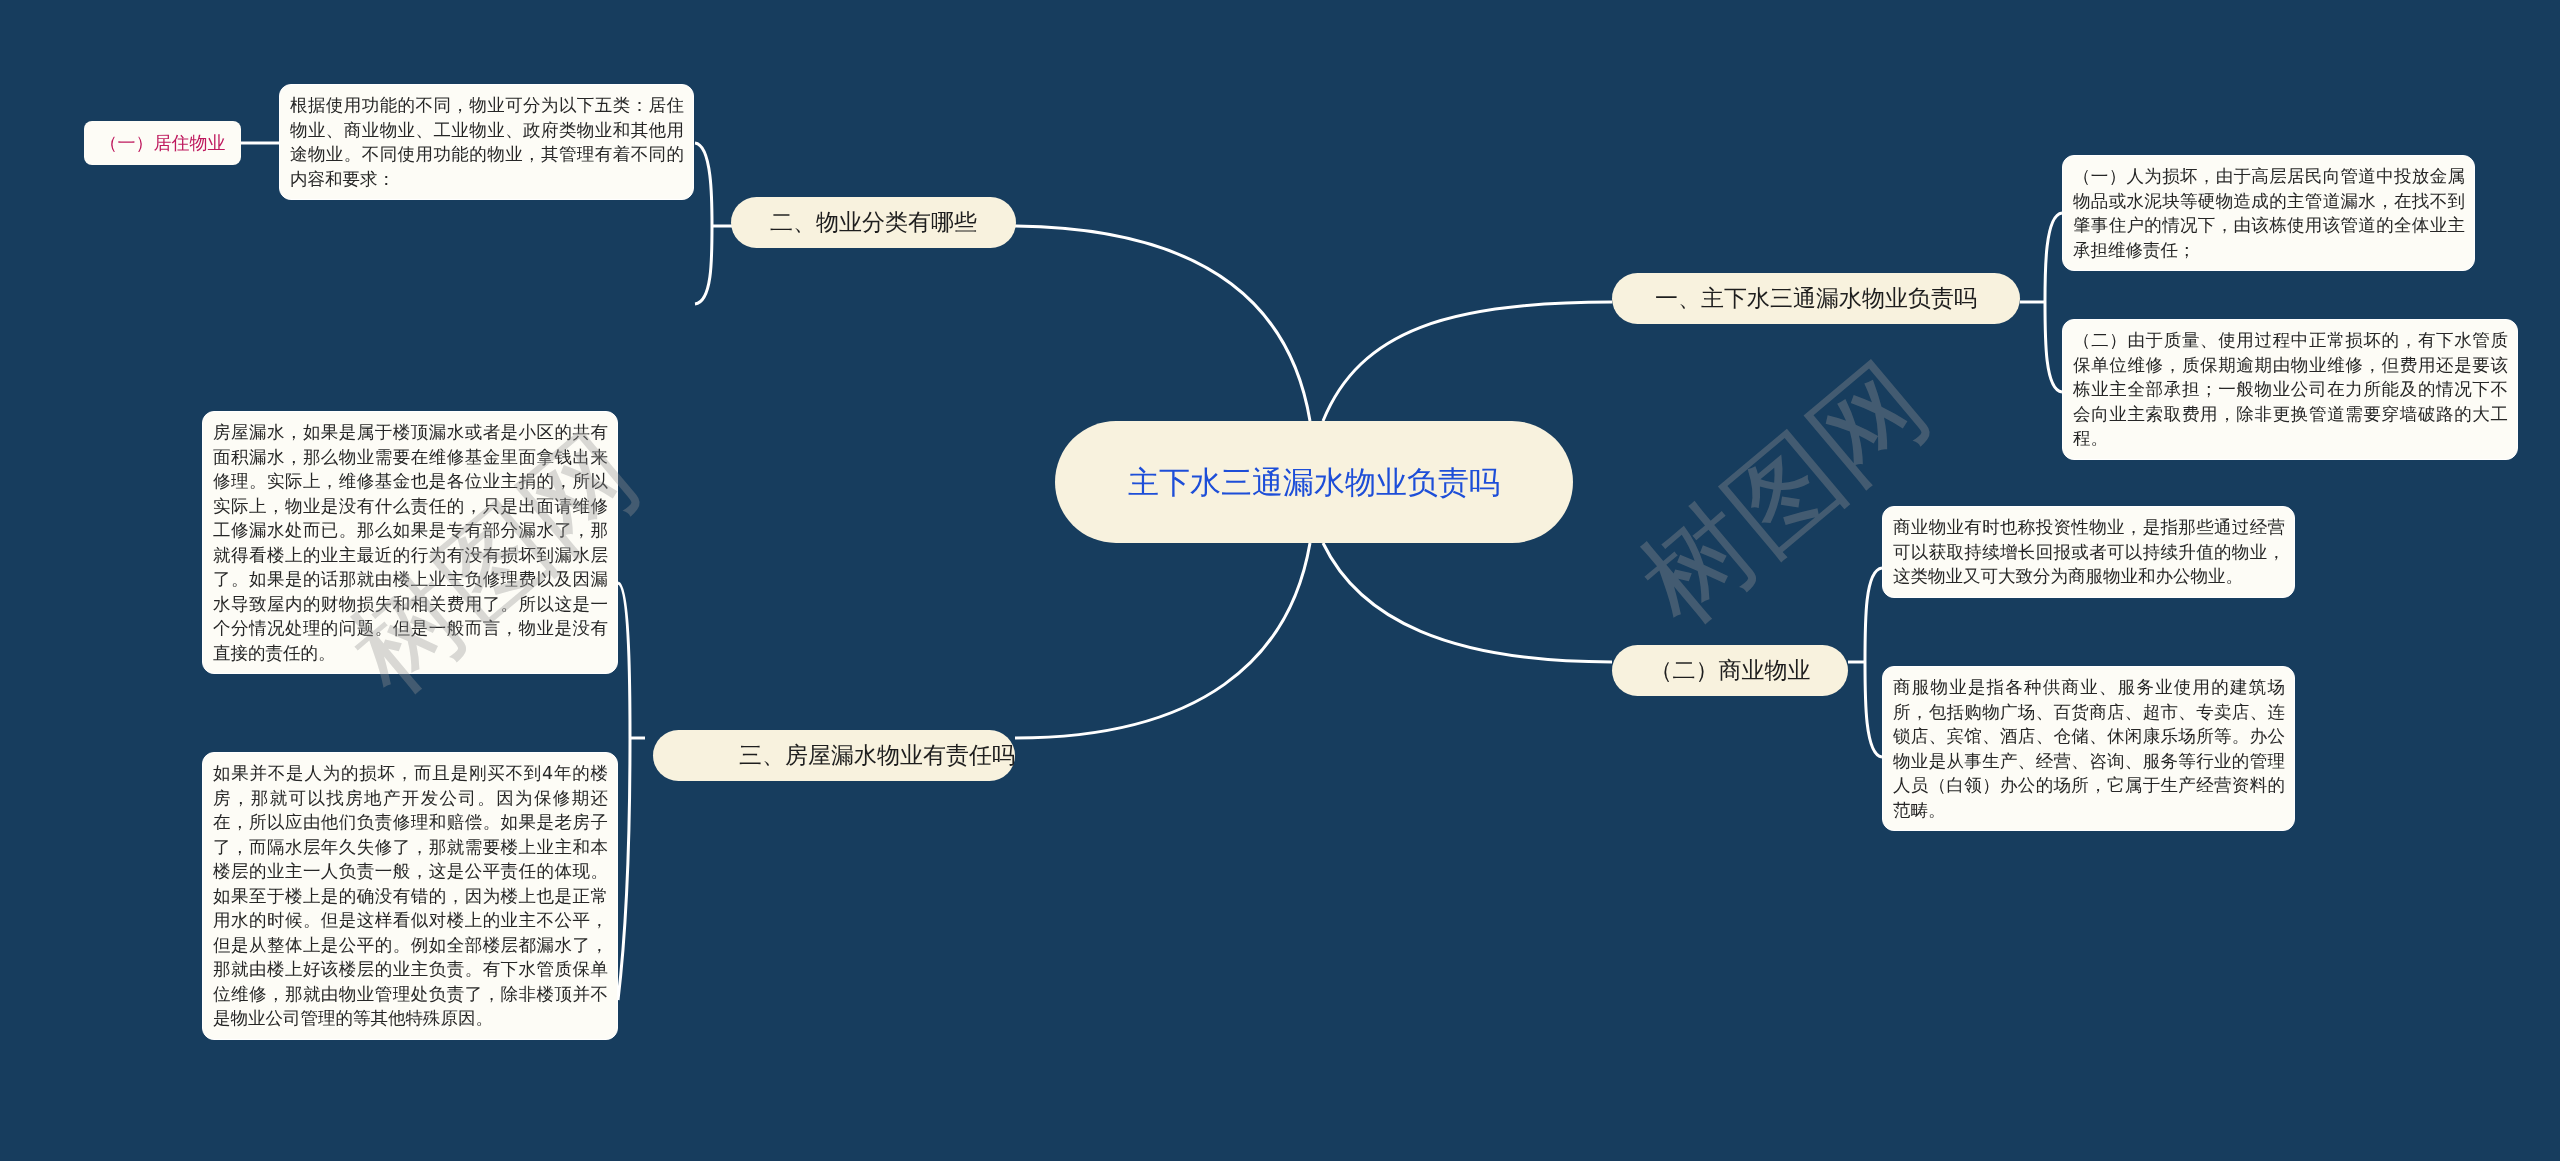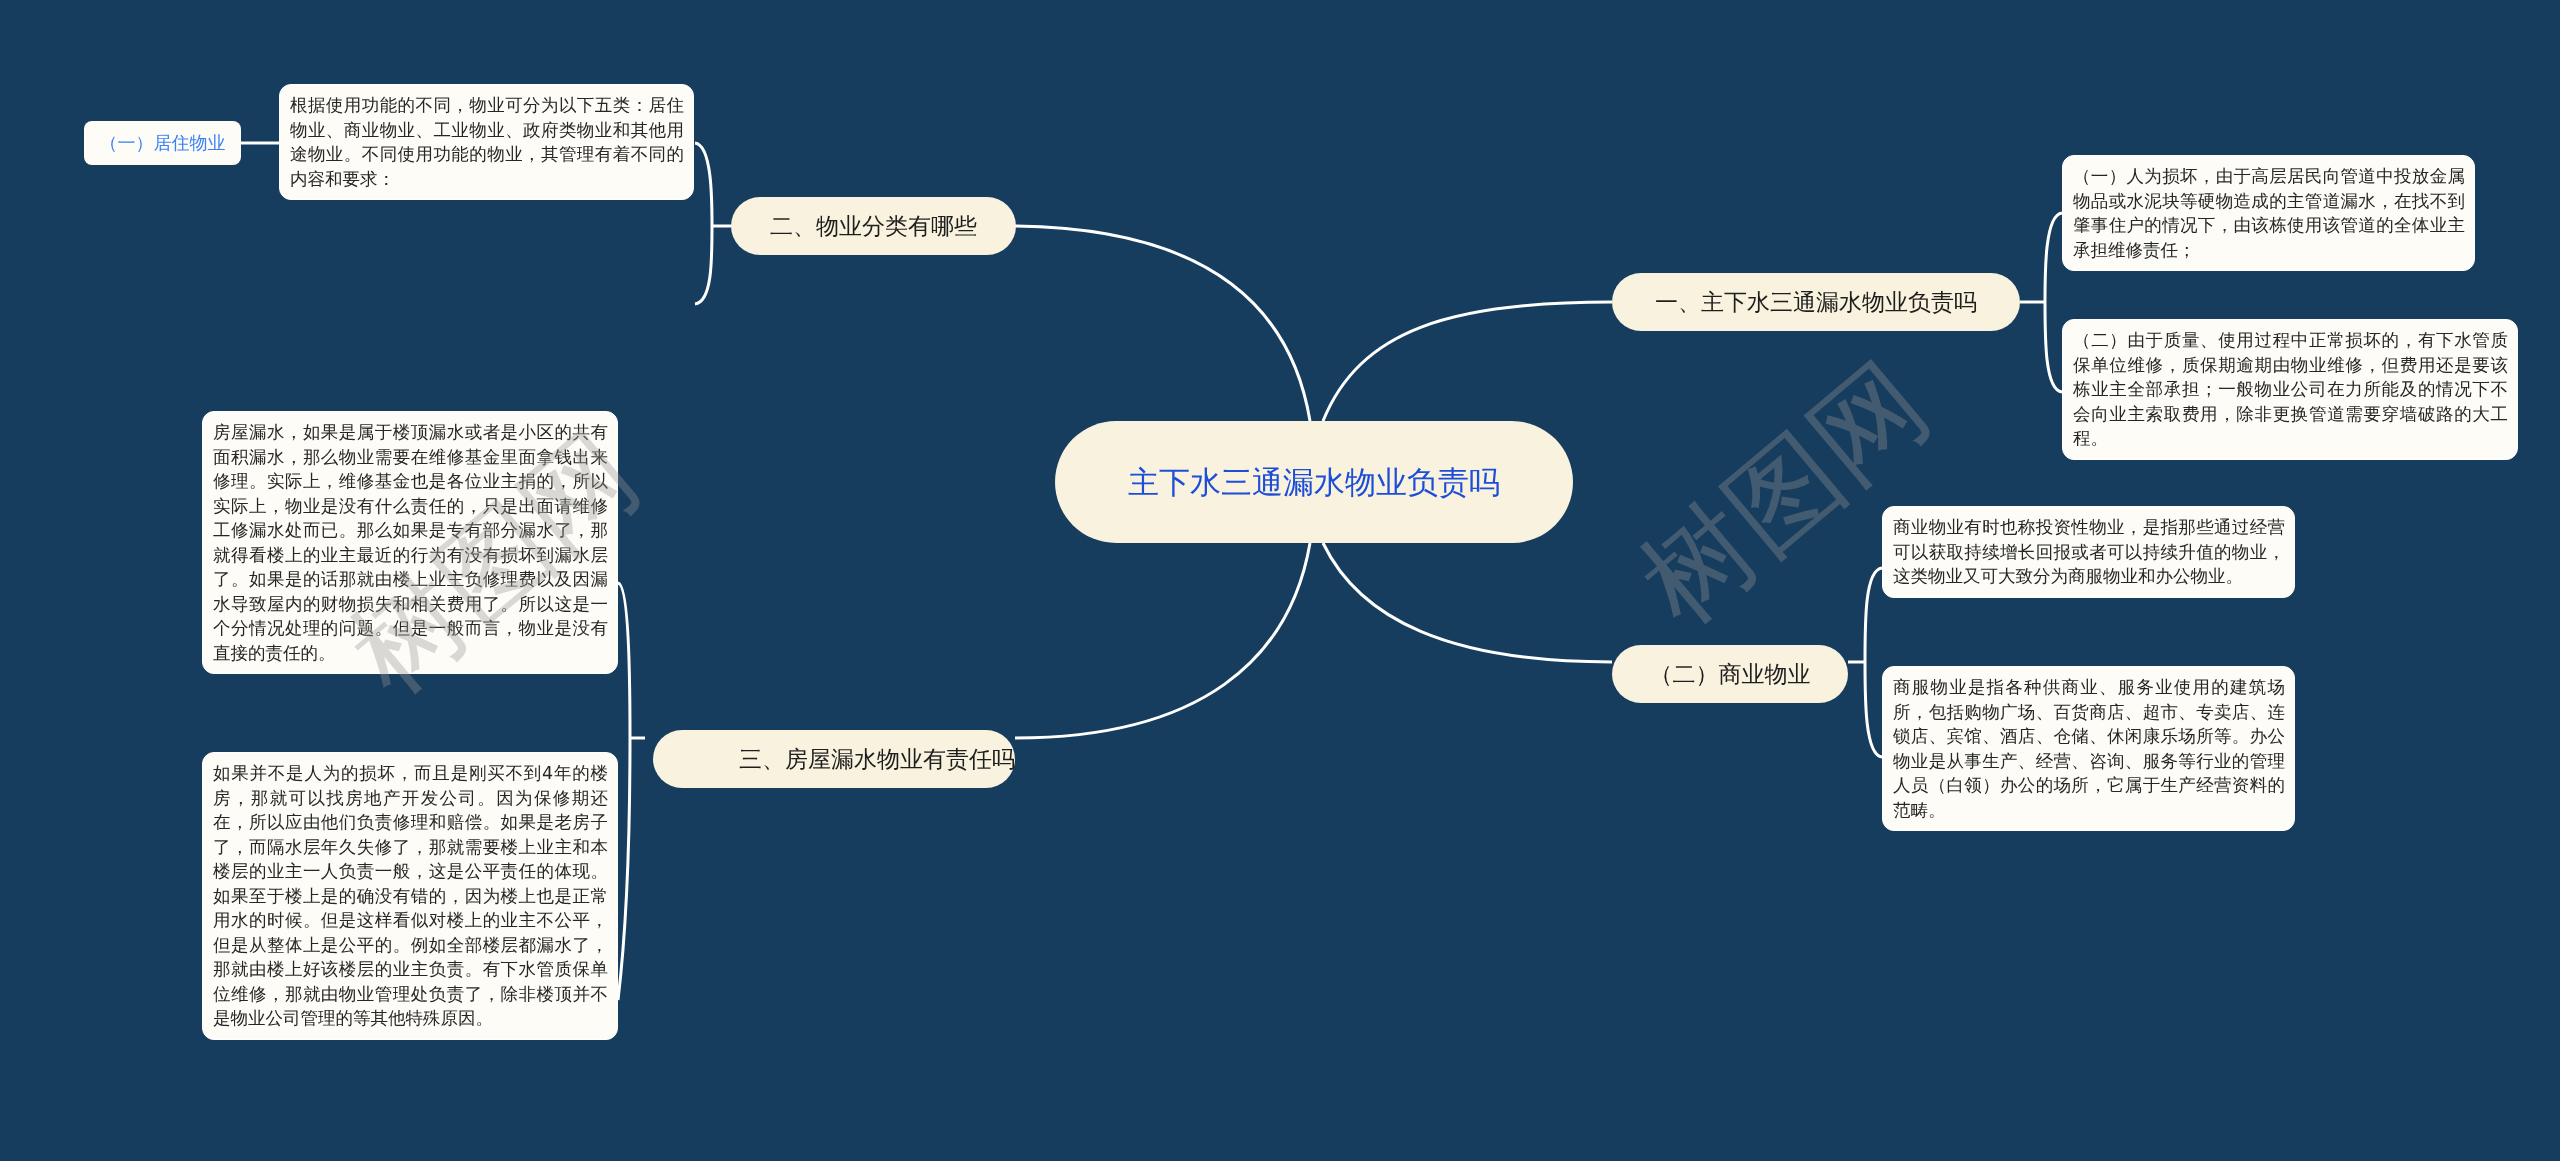--- a/index.html
+++ b/index.html
@@ -12,33 +12,33 @@
   #canvas { position:absolute; left:0; top:0; width:2560px; height:1161px; }
   svg.links { position:absolute; left:0; top:0; }
   .node { position:absolute; box-sizing:border-box; }
   .root {
     left:1055px; top:421px; width:518px; height:122px;
     background:#f8f2de; border-radius:61px;
     display:flex; align-items:center; justify-content:center; text-align:center;
     font-size:31px; line-height:42px; padding:0 70px; color:#1d4ed8;
   }
   .branch {
-    background:#f8f2de; border-radius:30px; height:58px;
+    background:#f8f2de; border-radius:30px; height:51px;
     display:flex; align-items:center; justify-content:center;
     font-size:23px; color:#1e1e1e; white-space:nowrap;
   }
   .leaf {
     background:#fdfcf6; border-radius:12px; border:1px solid #ffffff;
     font-size:17.5px; line-height:24.5px; color:#262626;
     padding:8px 9px 8px 10px; text-align:justify; word-break:break-all;
   }
   .small {
     background:#fdfcf6; border-radius:8px; height:44px;
     display:flex; align-items:center; justify-content:center;
-    font-size:18px; color:#3b82f6; white-space:nowrap;
+    font-size:18px; color:#be185d; white-space:nowrap;
   }
   .wm {
     position:absolute; color:rgba(150,150,150,0.35); font-size:110px;
     transform:rotate(-40deg); pointer-events:none; white-space:nowrap;
     font-family:"DejaVu Sans",sans-serif;
   }
 </style>
 </head>
 <body>
 

